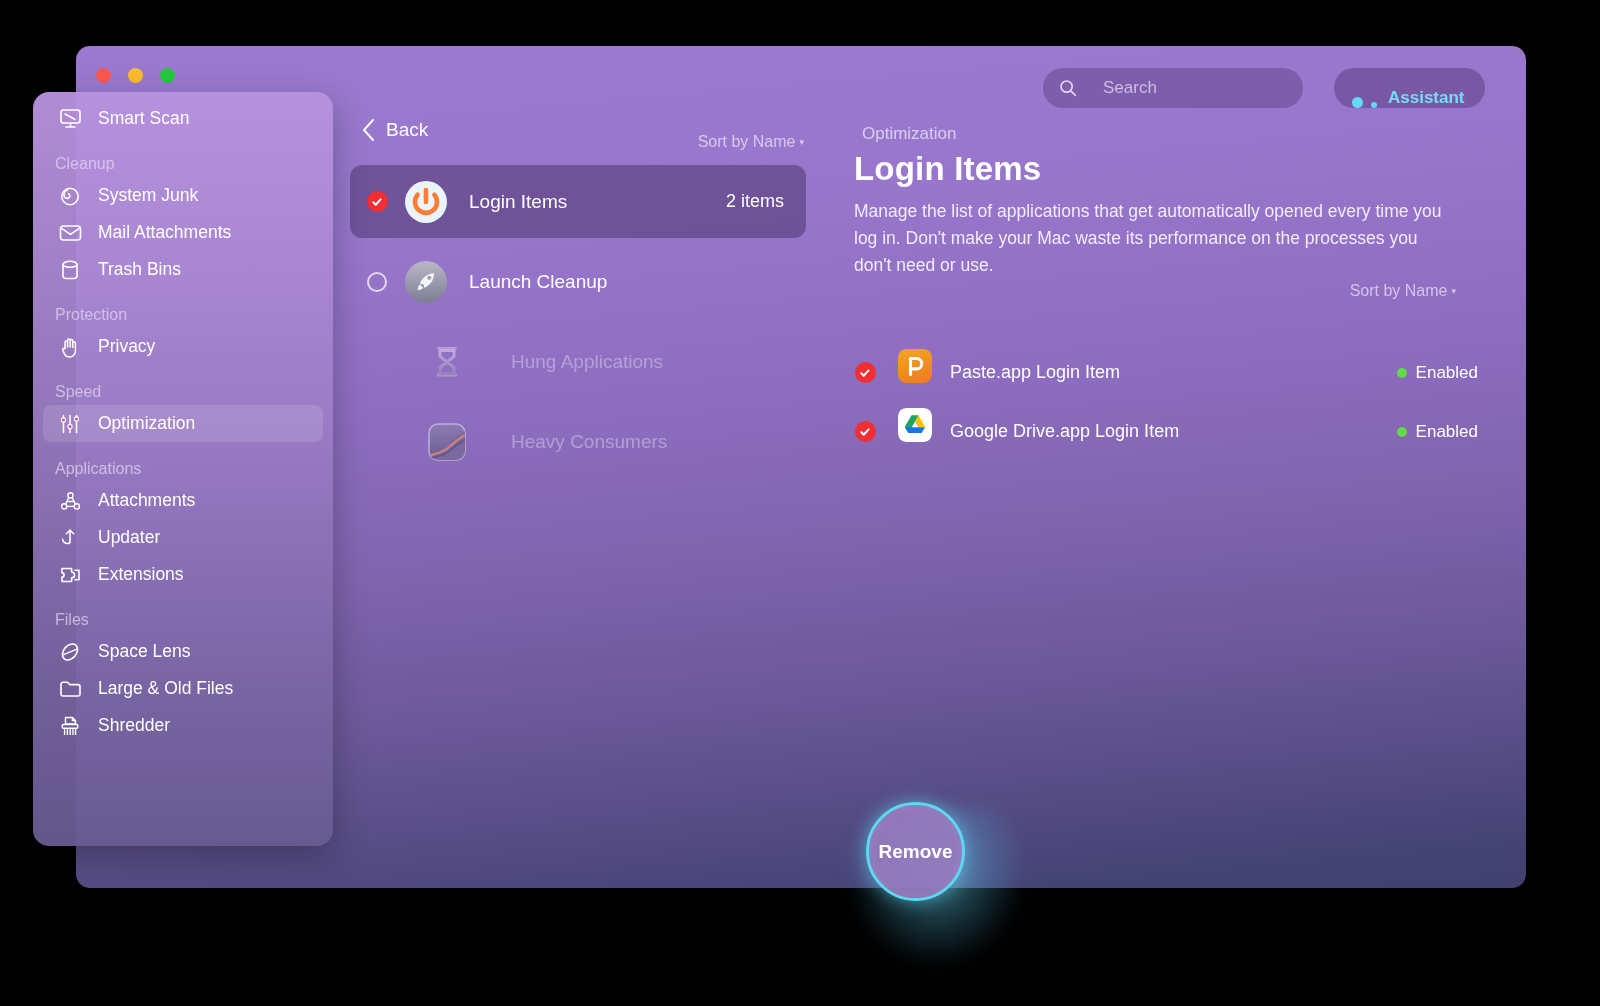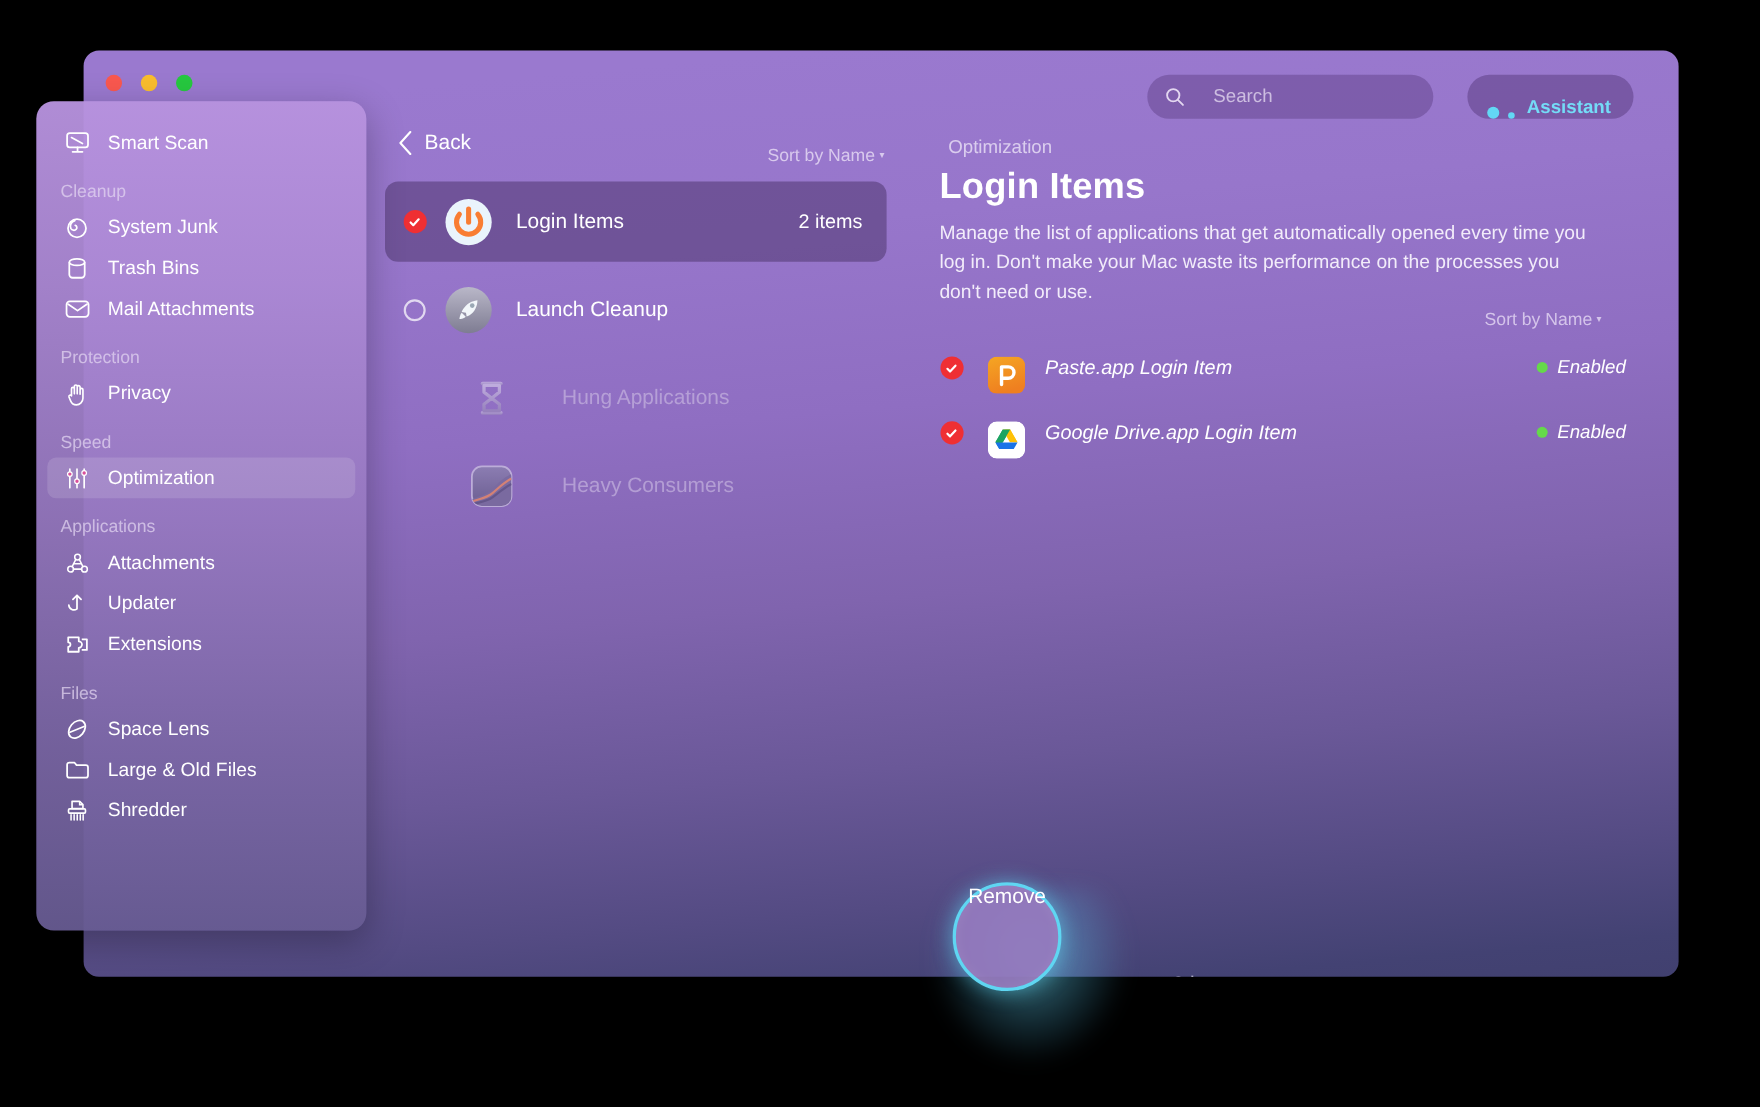--- a/index.html
+++ b/index.html
@@ -90,39 +90,39 @@
   .mid-row .nm { color:#ffffff; font-size:19px; flex:1; }
   .mid-row.disabled .nm { color:#cdbde3; opacity:.62; }
   .mid-row .ct { color:#ffffff; font-size:18px; }
 
   
   .rp-title { position:absolute; left:778px; top:104px; color:#fff; font-size:33px; font-weight:bold; letter-spacing:.2px; }
   .rp-desc { position:absolute; left:778px; top:152px; width:600px; color:#f2ecfa; font-size:17.5px; line-height:1.53; }
   .rp-sort { position:absolute; left:1140px; top:236px; width:240px; text-align:right; color:#ded0f0; font-size:16px; cursor:pointer; opacity:.88; }
 
   .rp-list { position:absolute; left:778px; top:278px; width:624px; }
-  .rp-row { height:59px; display:flex; align-items:flex-start; cursor:pointer;font-style:italic; }
+  .rp-row { height:59px; display:flex; align-items:flex-end; cursor:pointer; }
   .rp-row .chk { width:22px; flex:0 0 22px; margin-right:22px; display:flex; align-items:center; justify-content:center; }
   .rp-row .ico { width:34px; height:34px; flex:0 0 34px; margin-right:18px; border-radius:8px; overflow:hidden; }
   .rp-row .nm { color:#fff; font-size:18px; flex:1; }
   .rp-row .st { display:flex; align-items:center; gap:9px; color:#ffffff; font-size:17px; }
   .dot-green { width:10px; height:10px; border-radius:50%; background:#65d94a; }
 
   
   #sidebar {
     position:absolute; left:33px; top:92px;
     width:300px; height:754px;
     border-radius:16px;
     background: linear-gradient(180deg,
       rgba(183,146,222,.96) 0%,
       rgba(171,136,212,.95) 22%,
       rgba(150,120,192,.94) 50%,
       rgba(122,102,165,.94) 78%,
       rgba(103,91,146,.95) 100%);
-    padding-top:19px;
+    padding-top:8px;
     box-shadow: 0 10px 34px rgba(0,0,0,.28);
     overflow:hidden;
   }
   .sb-group { color:#e4d7f2; font-size:16px; opacity:.72; padding:0 0 4px 22px; margin-top:18px; }
   .sb-item { height:37px; display:flex; align-items:center; padding-left:14px; margin:0 10px; border-radius:8px; cursor:pointer; }
   .sb-item.active { background: rgba(255,255,255,.13); }
   .sb-item .sico { width:26px; flex:0 0 26px; height:24px; margin-right:15px; display:flex; align-items:center; justify-content:center; }
   .sb-item .slbl { color:#fff; font-size:17.5px; }
 
   
@@ -131,22 +131,22 @@
     width:180px; height:160px;
     background: radial-gradient(ellipse at 50% 38%, rgba(110,220,248,.55) 0%, rgba(90,200,240,.22) 42%, rgba(0,0,0,0) 70%);
     filter: blur(9px);
     pointer-events:none;
   }
   #remove-btn {
     position:absolute; left:866px; top:802px;
     width:99px; height:99px; border-radius:50%;
     border:3.5px solid #5fd6f2;
     background: rgba(150,122,190,.92);
-    display:flex; align-items:flex-start; justify-content:center;
-    color:#fff; font-size:19px; font-weight:normal;
+    display:flex; align-items:center; justify-content:center;
+    color:#fff; font-size:19px; font-weight:bold;
     cursor:pointer;
     box-shadow: 0 0 17px rgba(95,214,242,.55), inset 0 0 12px rgba(255,255,255,.08);
   }
   #remove-count {
     position:absolute; left:990px; top:839px;
     color:#cfcde2; font-size:19px;
   }
 </style>
 </head>
 <body>
@@ -364,36 +364,36 @@
         <svg width="22" height="22" viewBox="0 0 22 22">
           <circle cx="11" cy="11.5" r="8.2" fill="none" stroke="#fff" stroke-width="1.6"></circle>
           <path d="M9 4.5 C5.6 5.6 4.2 9 5.4 11.6 C6.4 13.6 9 13.9 10.3 12.4 C11.3 11.2 10.9 9.2 9.4 8.8" fill="none" stroke="#fff" stroke-width="1.6" stroke-linecap="round"></path>
         </svg>
       </span>
       <span class="slbl">System Junk</span>
     </div>
 
     <div class="sb-item">
       <span class="sico">
+        <svg width="23" height="18" viewBox="0 0 23 18">
+          <rect x="1.5" y="2" width="20" height="14" rx="3" fill="none" stroke="#fff" stroke-width="1.6"></rect>
+          <path d="M3 4.6 L11.5 10.4 L20 4.6" fill="none" stroke="#fff" stroke-width="1.6" stroke-linecap="round" stroke-linejoin="round"></path>
+        </svg>
+      </span>
+      <span class="slbl">Mail Attachments</span>
+    </div>
+
+    <div class="sb-item">
+      <span class="sico">
         <svg width="20" height="21" viewBox="0 0 20 21">
           <path d="M3 5.5 L3 16.5 A3 3 0 0 0 6 19.5 L14 19.5 A3 3 0 0 0 17 16.5 L17 5.5" fill="none" stroke="#fff" stroke-width="1.6"></path>
           <ellipse cx="10" cy="5.3" rx="7" ry="3" fill="none" stroke="#fff" stroke-width="1.6"></ellipse>
         </svg>
       </span>
       <span class="slbl">Trash Bins</span>
-    </div>
-
-    <div class="sb-item">
-      <span class="sico">
-        <svg width="23" height="18" viewBox="0 0 23 18">
-          <rect x="1.5" y="2" width="20" height="14" rx="3" fill="none" stroke="#fff" stroke-width="1.6"></rect>
-          <path d="M3 4.6 L11.5 10.4 L20 4.6" fill="none" stroke="#fff" stroke-width="1.6" stroke-linecap="round" stroke-linejoin="round"></path>
-        </svg>
-      </span>
-      <span class="slbl">Mail Attachments</span>
     </div>
 
     <div class="sb-group">Protection</div>
 
 
     <div class="sb-item">
       <span class="sico">
         <svg width="20" height="22" viewBox="0 0 20 22">
           <path d="M5 13 L5 6.4 A1.3 1.3 0 0 1 7.6 6.4 L7.6 11 L7.6 4.3 A1.3 1.3 0 0 1 10.2 4.3 L10.2 11 L10.2 4.8 A1.3 1.3 0 0 1 12.8 4.8 L12.8 11.4 L12.8 7.4 A1.3 1.3 0 0 1 15.4 7.4 L15.4 15 A6 6 0 0 1 9.4 21 A5.6 5.6 0 0 1 4.3 17.6 L2.7 13.9 A1.3 1.3 0 0 1 5 12.8 Z" fill="none" stroke="#fff" stroke-width="1.5" stroke-linejoin="round"></path>
         </svg>

